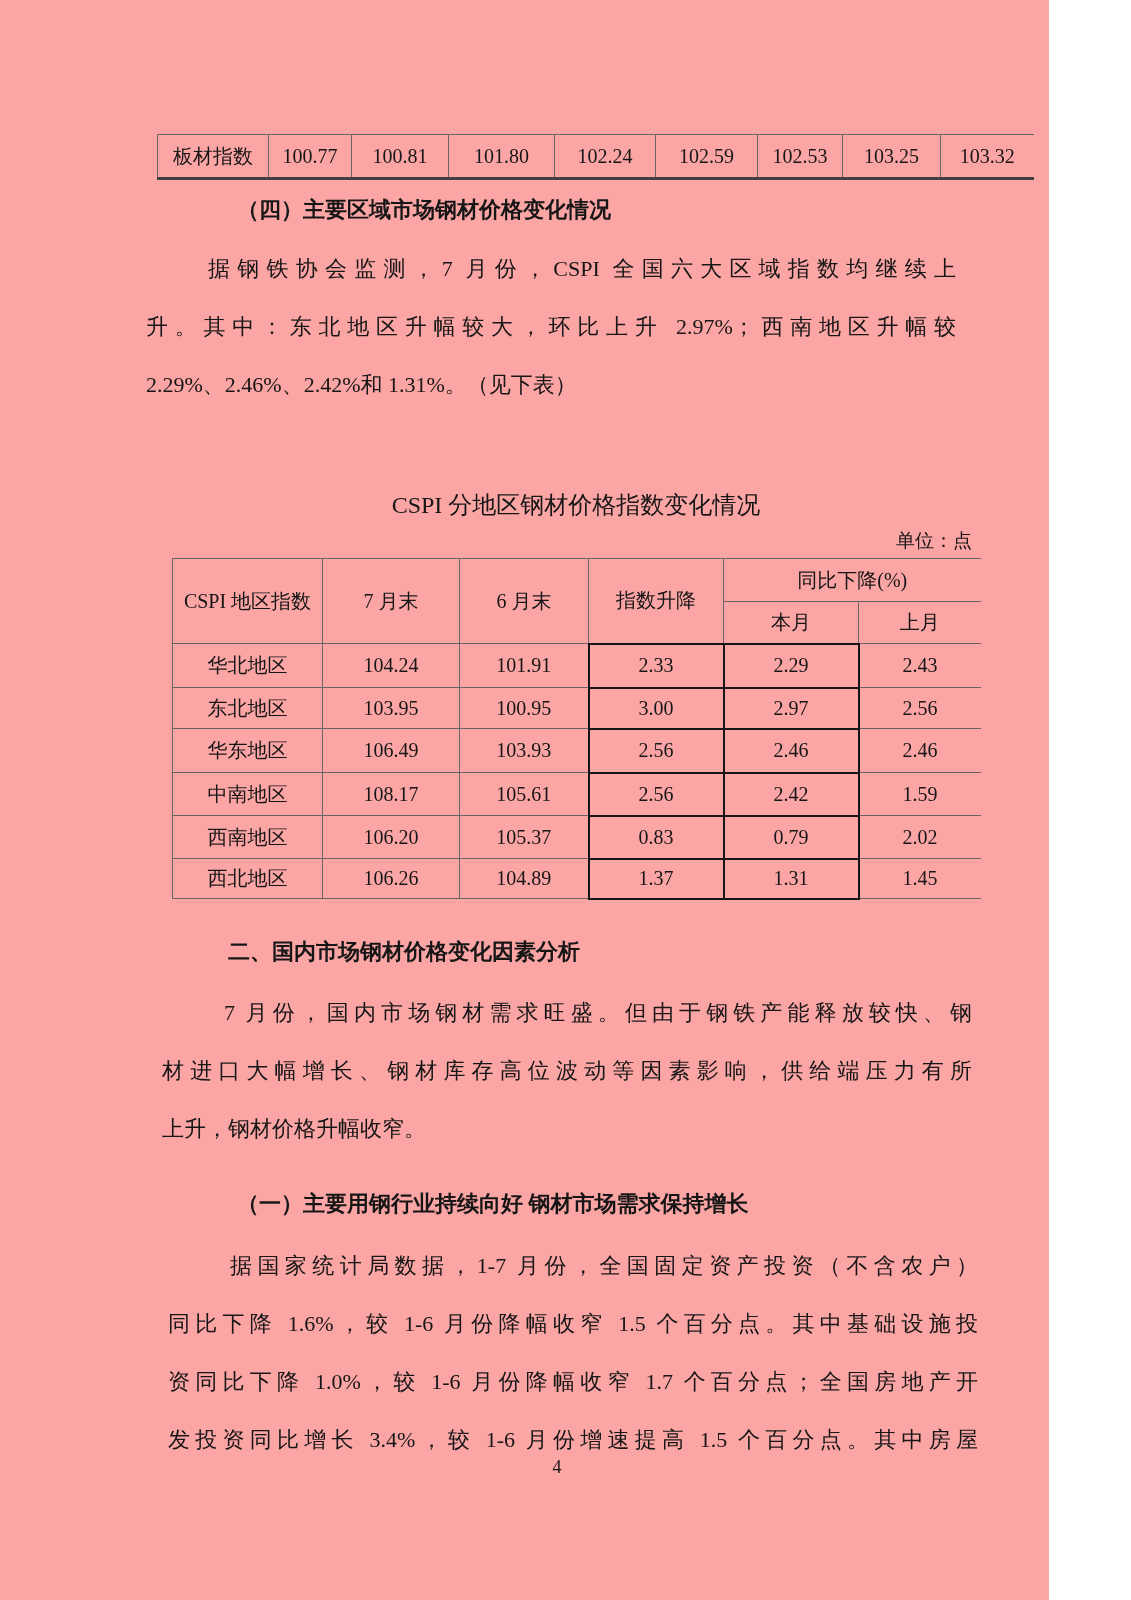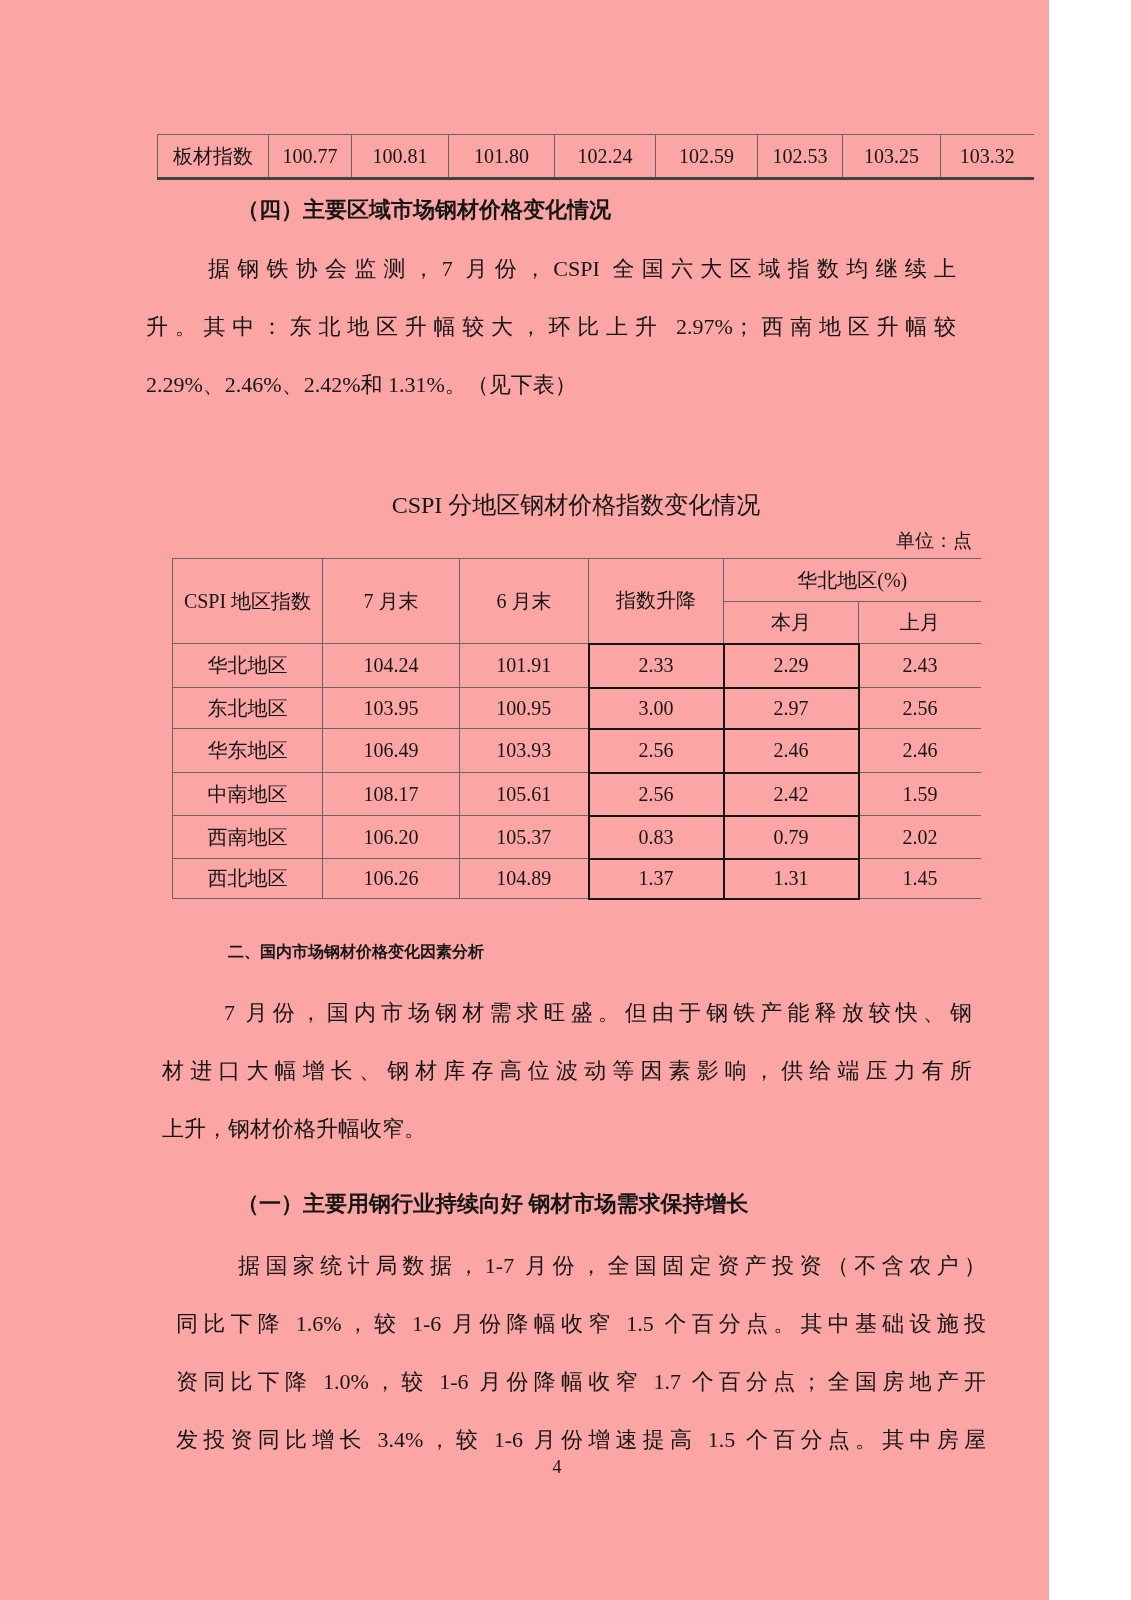--- a/index.html
+++ b/index.html
@@ -18,21 +18,21 @@
   .jl{
     height:58px;line-height:58px;
     text-align:justify;text-align-last:justify;
     white-space:nowrap;overflow:hidden;
   }
   .jl-first{padding-left:62px;}
   .jl-last{text-align-last:left;}
 
   
   .h-serif{font-size:22px;font-weight:bold;line-height:36px;}
-  .h-sans{font-family:"Liberation Sans","DejaVu Sans",sans-serif;font-size:16px;font-weight:bold;line-height:36px;}
+  .h-sans{font-family:"Liberation Sans","DejaVu Sans",sans-serif;font-size:22px;font-weight:bold;line-height:36px;}
   .tbl-title{font-size:24px;text-align:center;line-height:36px;}
   .unit{font-size:19px;text-align:right;line-height:26px;}
 
   
   table{border-collapse:collapse;table-layout:fixed;}
   td{
     border:1px solid #666666;
     text-align:center;vertical-align:middle;
     font-size:20px;color:#161616;
     padding:0;overflow:hidden;
@@ -97,21 +97,21 @@
       <col style="width:135px">
         <col style="width:135px">
         <col style="width:122px">
     </colgroup>
     <tbody>
         <tr style="height:43px">
       <td rowspan="2">CSPI 地区指数</td>
       <td rowspan="2">7 月末</td>
       <td rowspan="2">6 月末</td>
       <td rowspan="2">指数升降</td>
-      <td colspan="2" class="no-r">华北地区(%)</td>
+      <td colspan="2" class="no-r">同比下降(%)</td>
     </tr>
     <tr style="height:42px">
       <td>本月</td>
       <td class="no-r">上月</td>
     </tr>
     <tr style="height:44px">
       <td>华北地区</td>
       <td>104.24</td>
       <td>101.91</td>
       <td class="hv">2.33</td>
@@ -164,21 +164,21 @@
   <div class="abs h-sans" style="left:162px;top:934px;width:810px;padding-left:66px;">二、国内市场钢材价格变化因素分析</div>
 
   <div class="abs para" style="left:162px;top:984px;width:810px;">
     <div class="jl jl-first">7 月份，国内市场钢材需求旺盛。但由于钢铁产能释放较快、钢</div>
     <div class="jl">材进口大幅增长、钢材库存高位波动等因素影响，供给端压力有所</div>
     <div class="jl jl-last">上升，钢材价格升幅收窄。</div>
   </div>
 
   <div class="abs h-serif" style="left:162px;top:1186px;width:810px;padding-left:75px;">（一）主要用钢行业持续向好 钢材市场需求保持增长</div>
 
-  <div class="abs para" style="left:176px;top:1237px;width:810px;">
+  <div class="abs para" style="left:168px;top:1237px;width:810px;">
     <div class="jl jl-first">据国家统计局数据，1-7 月份，全国固定资产投资（不含农户）</div>
     <div class="jl">同比下降 1.6%，较 1-6 月份降幅收窄 1.5 个百分点。其中基础设施投</div>
     <div class="jl">资同比下降 1.0%，较 1-6 月份降幅收窄 1.7 个百分点；全国房地产开</div>
     <div class="jl">发投资同比增长 3.4%，较 1-6 月份增速提高 1.5 个百分点。其中房屋</div>
   </div>
 
   <div class="abs footer" style="left:162px;top:1455px;width:790px;">4</div>
 
 </div>
 

